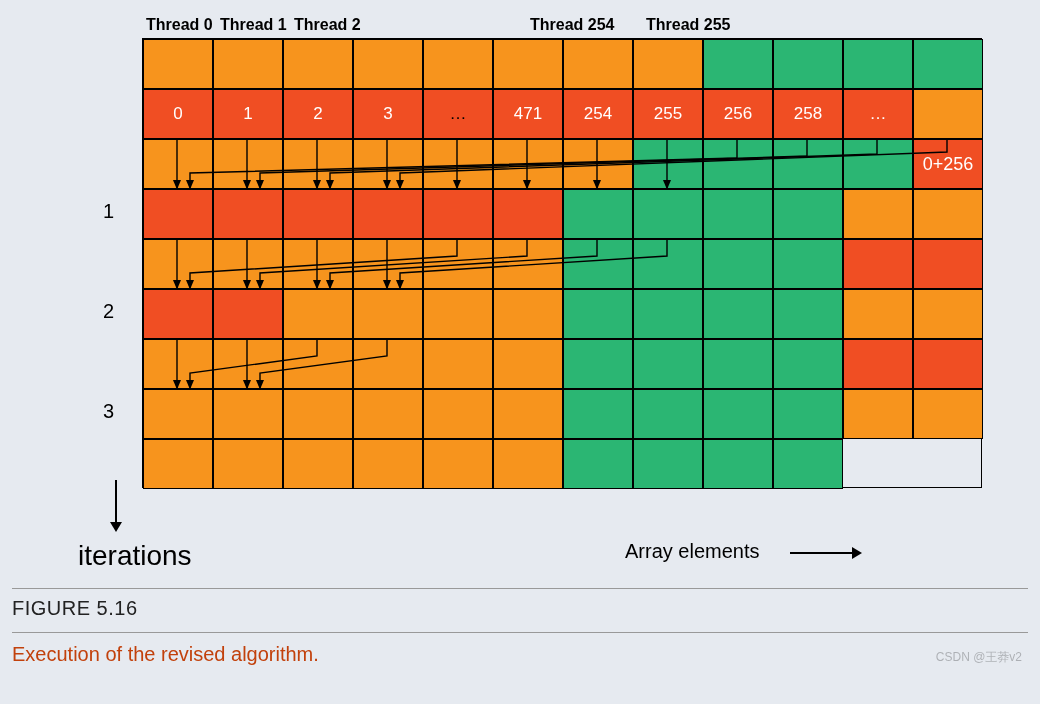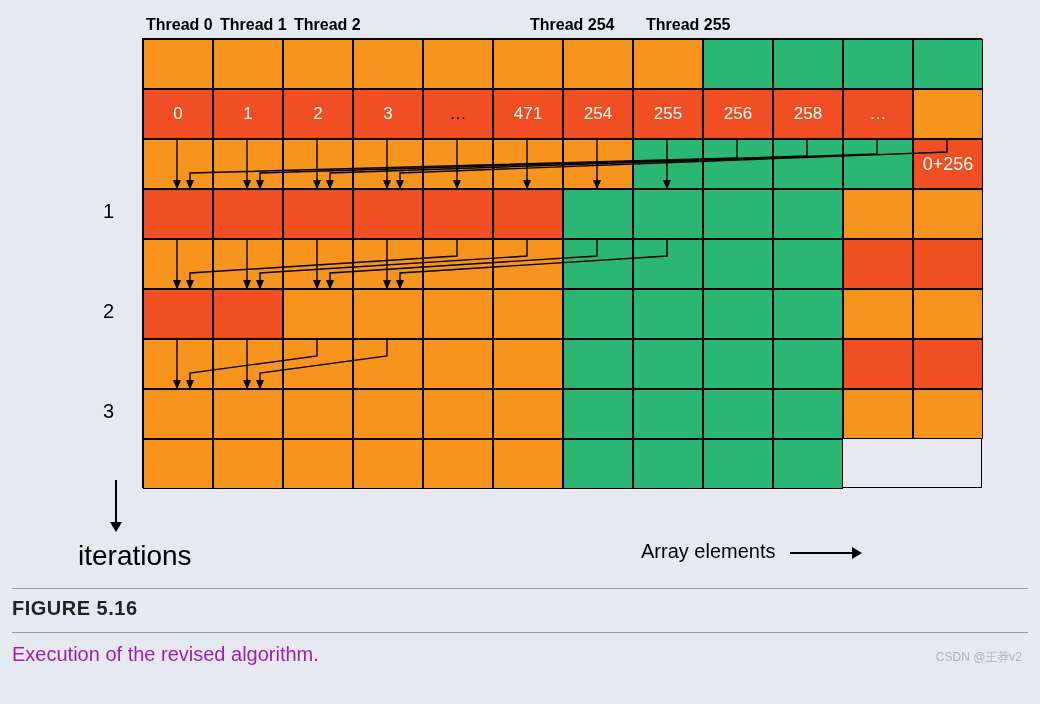--- a/index.html
+++ b/index.html
@@ -87,21 +87,20 @@
     color:#000;
     text-align:right;
   }
 
   .array-el {
     position:absolute;
     left: 625px;
     top: 540px;
     font-size: 20px;
     color:#000;
-    margin-left:16px;
   }
   .right-arrow {
     position:absolute;
     left: 790px; top: 552px;
     width: 70px; height:2px; background:#000;
   }
   .right-arrow::after{
     content:"";
     position:absolute; right:-2px; top:-5px;
     border-top:6px solid transparent;
@@ -109,31 +108,31 @@
     border-left:10px solid #000;
   }
 
   hr.sep {
     border: none;
     border-top: 1px solid #999;
     margin: 100px 0 8px 0;
   }
   .fig-title {
     font-family: Arial, sans-serif;
-    font-weight: bold;
+    font-weight: normal;
     font-size: 20px;
     letter-spacing: 0.5px;
     color: #222;
     margin: 0 0 6px 0;
   }
   hr.sep2 { border:none; border-top:1px solid #999; margin:6px 0; }
   .fig-caption {
     font-family: Arial, sans-serif;
     font-size: 20px;
-    color: #a21caf;
+    color: #c2410c;
     margin: 4px 0 0 0;
   }
   .watermark {
     position:absolute;
     right: 18px; bottom: 10px;
     font-size: 12px;
     color: rgba(0,0,0,0.25);
   }
   svg.arrows {
     position:absolute;

